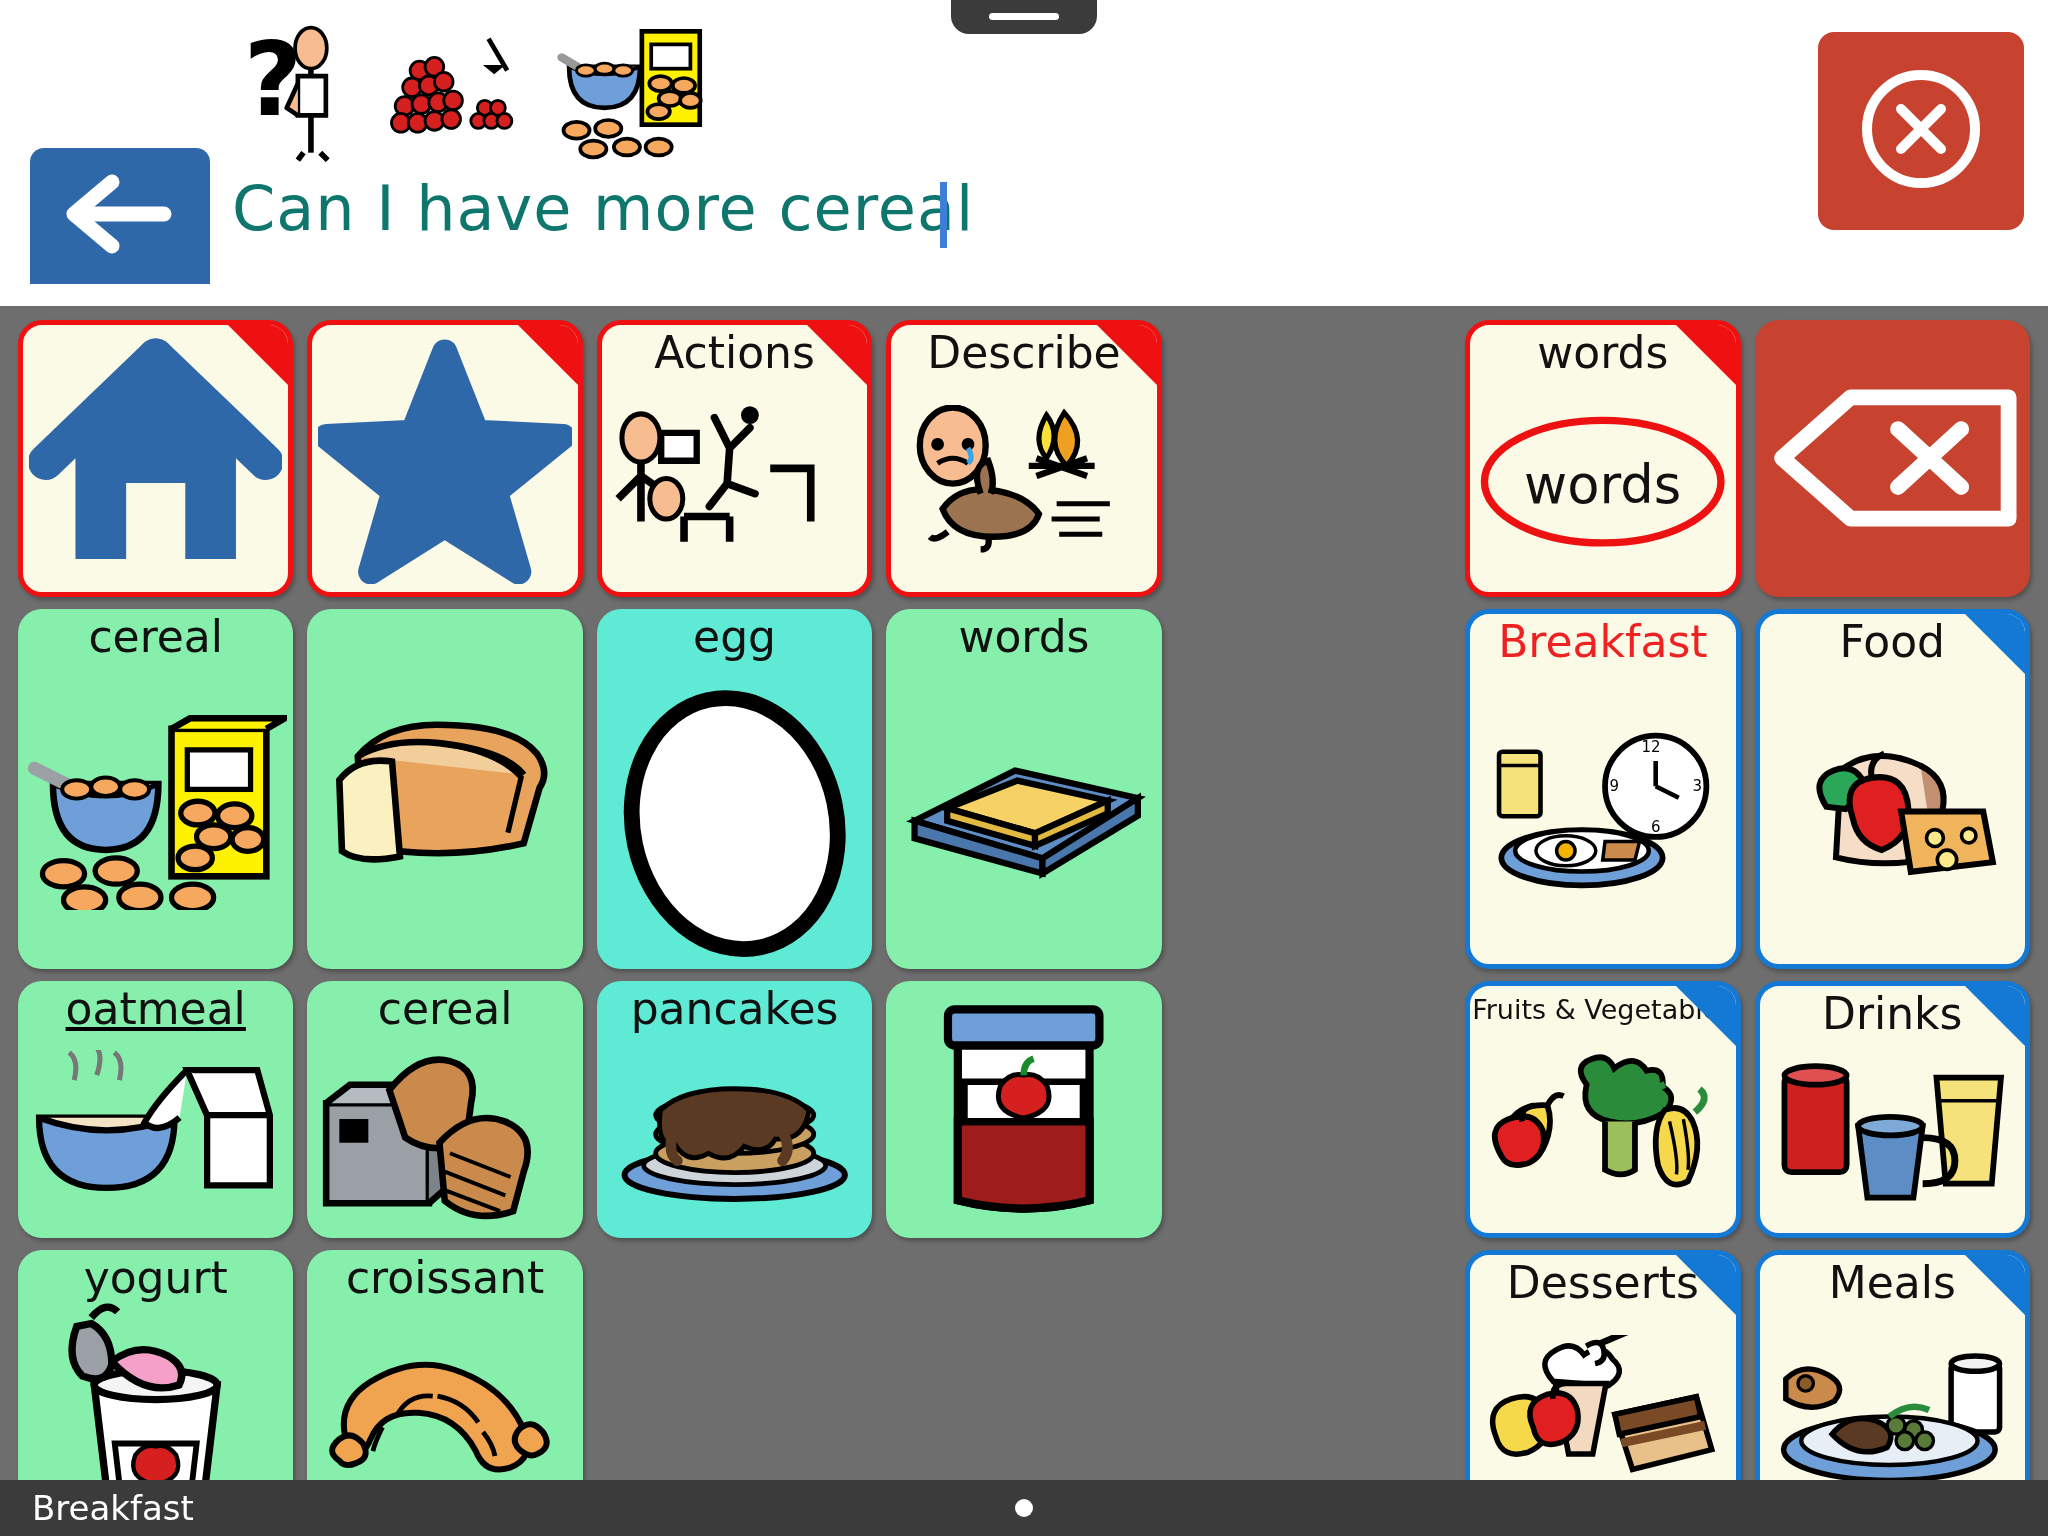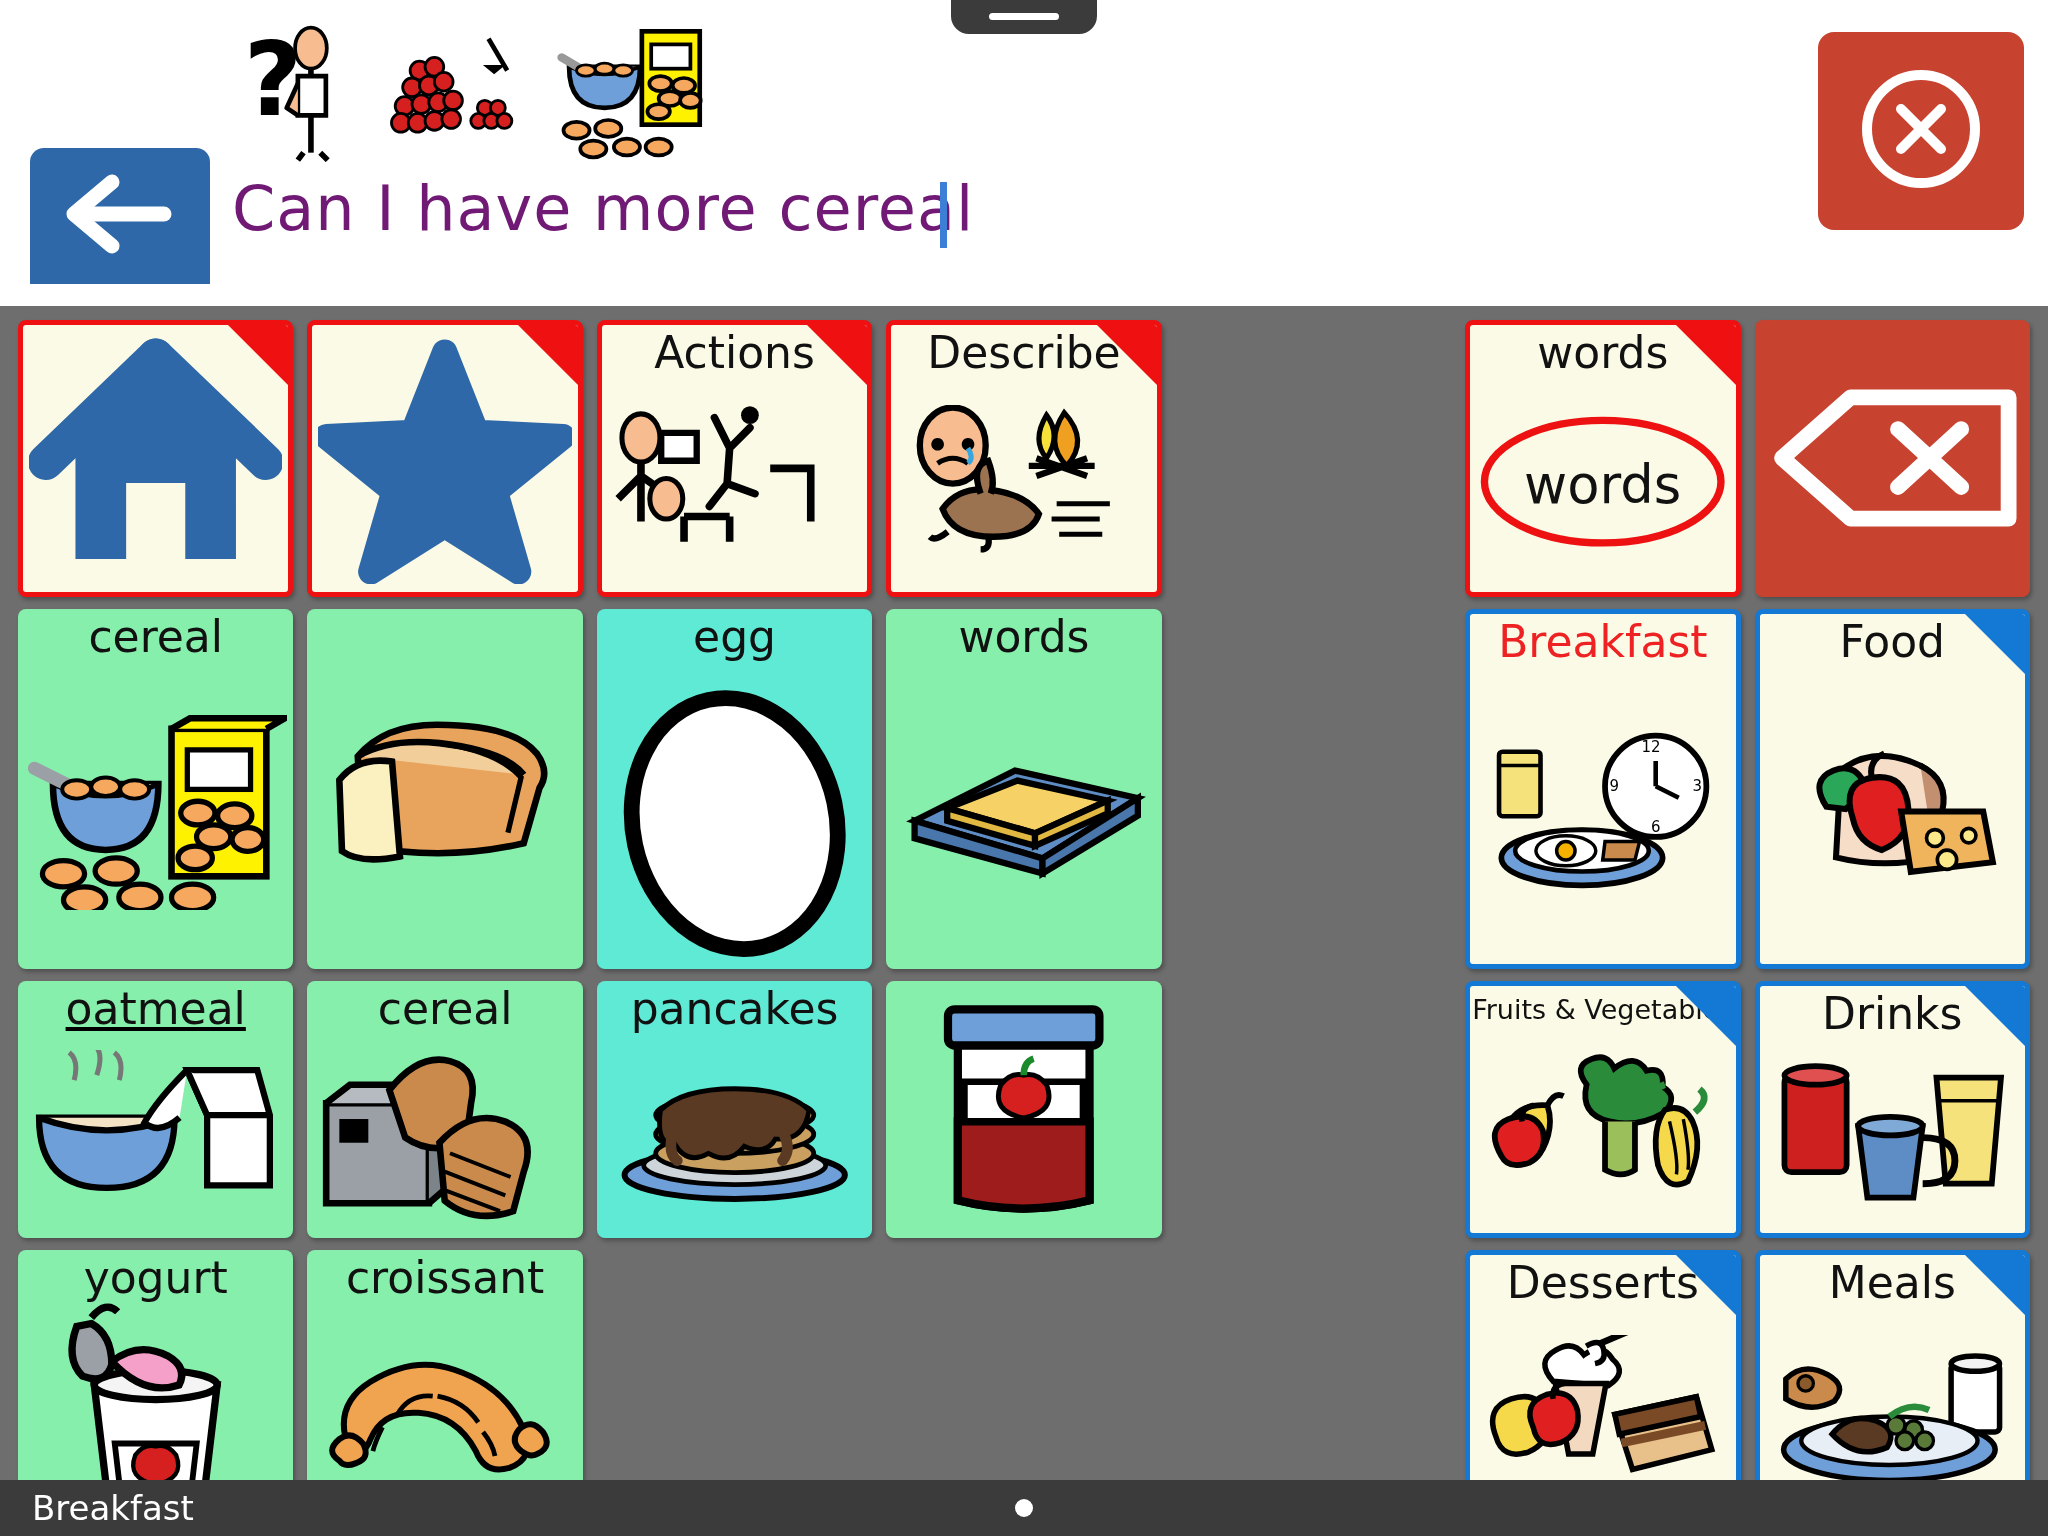--- a/index.html
+++ b/index.html
@@ -41,21 +41,21 @@
   #symbol-strip {
     position: absolute; left: 240px; top: 12px;
     height: 150px;
     display: flex; align-items: flex-end; gap: 32px;
   }
   .strip-sym { height: 140px; display:block; }
 
   #sentence-text {
     position: absolute; left: 232px; top: 178px;
     font-family: "DejaVu Sans", sans-serif;
-    font-size: 62px; color: #701a75;
+    font-size: 62px; color: #0f766e;
     letter-spacing: 1px; white-space: nowrap;
     line-height: 1;
   }
   #text-cursor {
     position: absolute; left: 940px; top: 182px;
     width: 7px; height: 66px; background: #3d7fd6;
   }
 
   #close-button {
     position: absolute; right: 24px; top: 32px;
@@ -74,21 +74,21 @@
     display: grid;
     grid-template-columns: repeat(7, 1fr);
     grid-template-rows: repeat(5, 1fr);
     gap: 12px 14px;
   }
 
   .cell { position: relative; }
 
   .btn {
     position: relative; width: 100%; height: 100%;
-    border-radius: 8px;
+    border-radius: 24px;
     display: flex; flex-direction: column; align-items: center;
     overflow: hidden;
     box-shadow: 2px 3px 4px rgba(0,0,0,0.28);
   }
   
   .btn.nav {
     background: #fbfae6;
     border: 5px solid #ef1111;
   }
   

